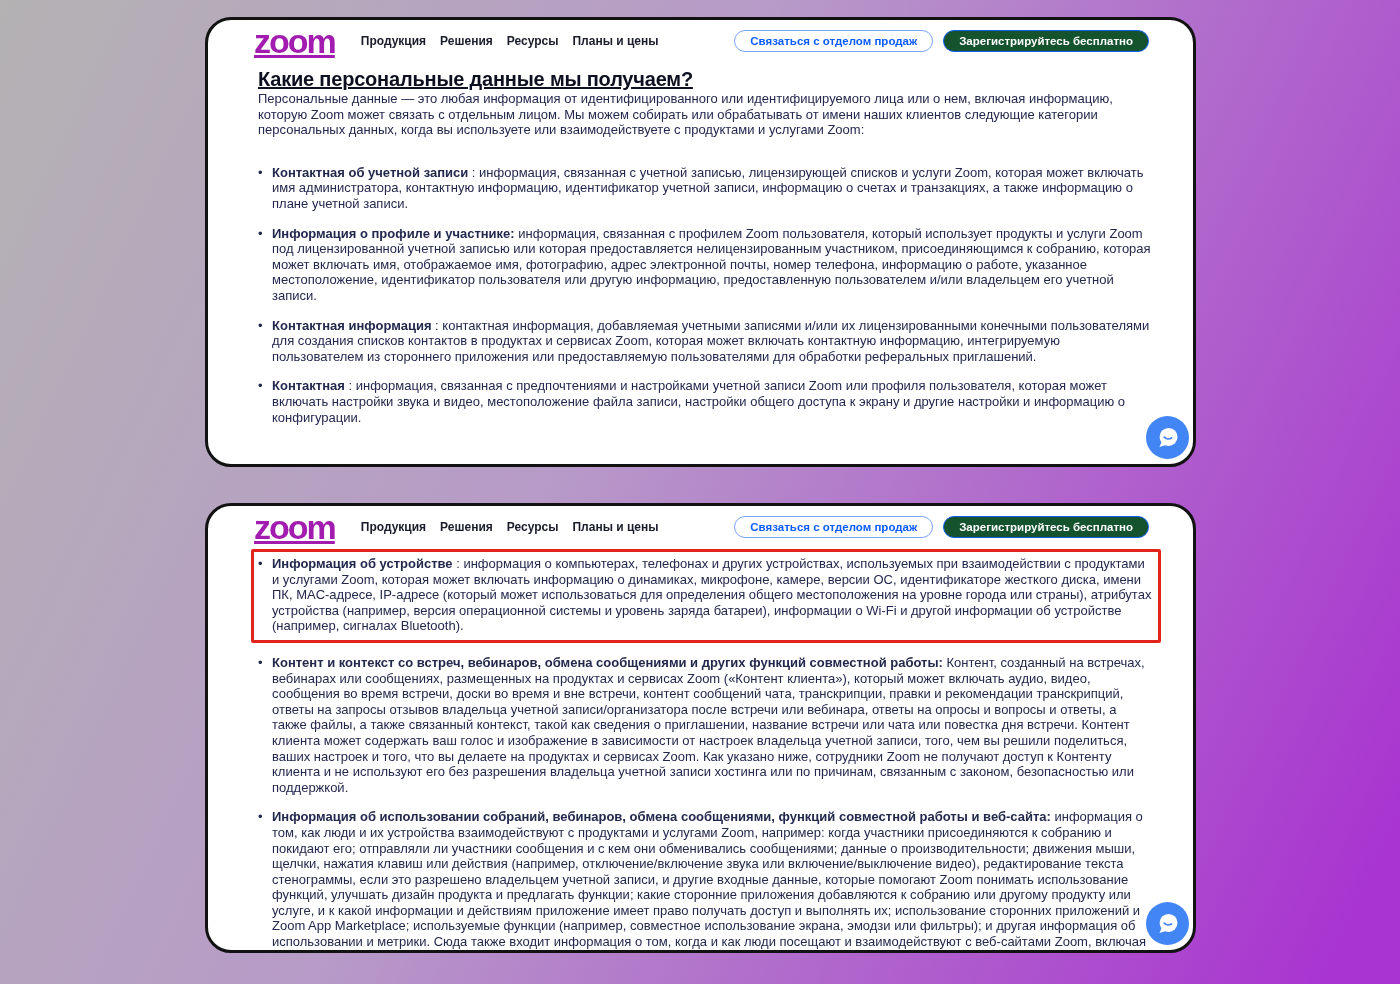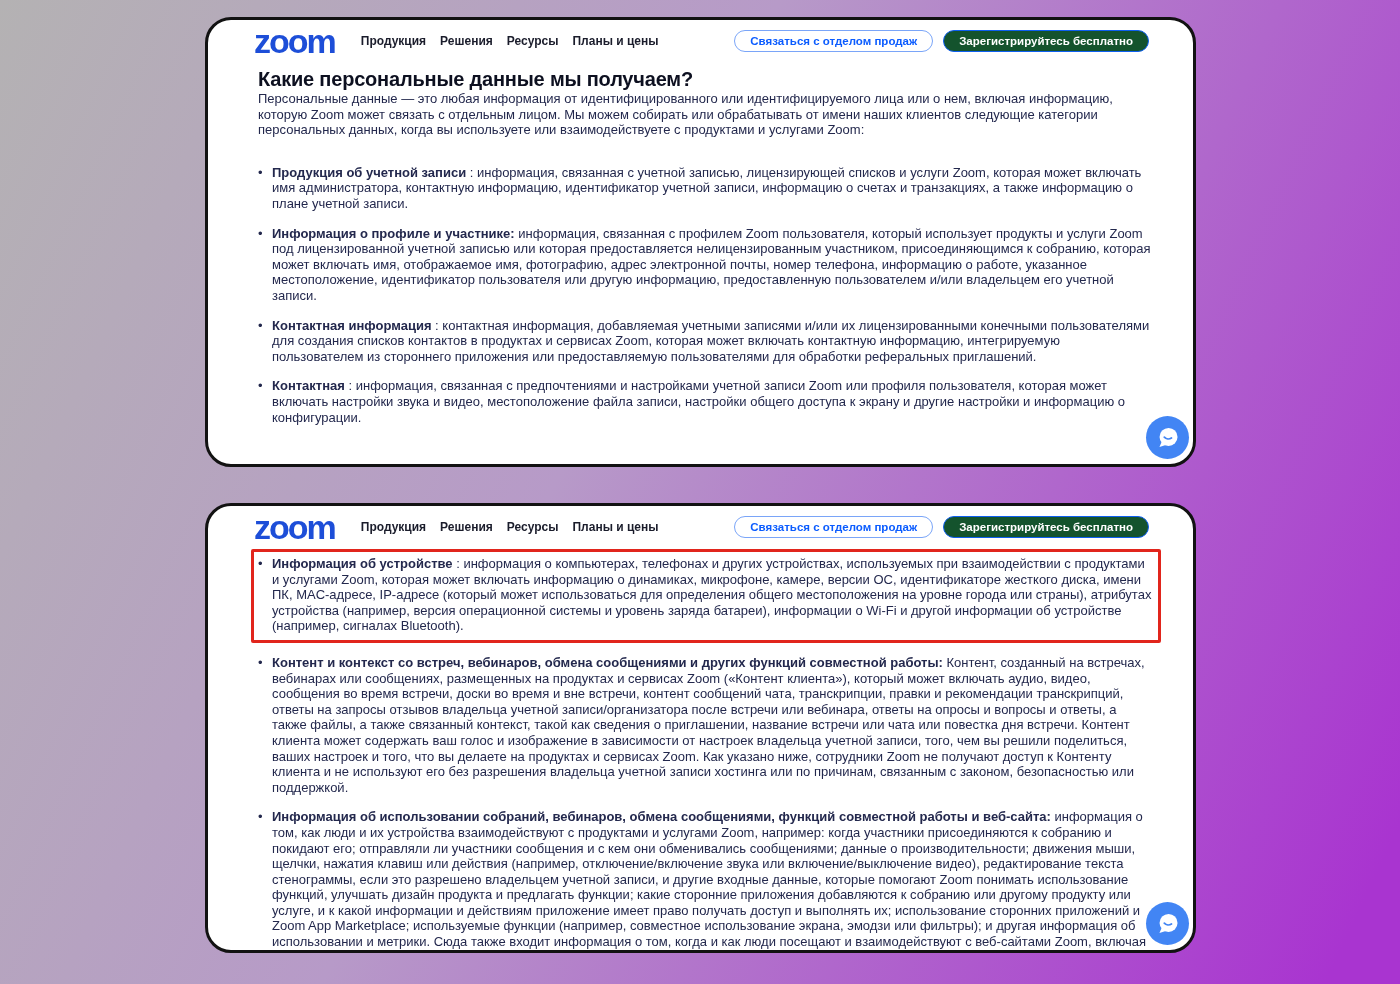--- a/index.html
+++ b/index.html
@@ -25,22 +25,23 @@
   .nav {
     display: flex;
     align-items: center;
     padding: 9px 44px 0 46px;
   }
   .logo {
     font-size: 34px;
     line-height: 24px;
     font-weight: 800;
     letter-spacing: -2px;
-    color: #1d4ed8;
-    cursor: pointer;
+    color: #a21caf;
+    cursor: pointer;
+    text-decoration: underline;
   }
   .nav-items { display: flex; gap: 14px; margin-left: 26px; }
   .nav-item {
     font-size: 12px;
     font-weight: 600;
     color: #1a1c2b;
     cursor: pointer;
     white-space: nowrap;
   }
   .nav-actions { margin-left: auto; display: flex; gap: 10px; align-items: center; }
@@ -64,20 +65,21 @@
     border: 1.5px solid #0e5ff0;
   }
 
   .content { padding: 0 40px 0 50px; color: #23284d; }
   h1 {
     margin-top: 15px;
     font-size: 20px;
     font-weight: 700;
     color: #0d1020;
     letter-spacing: -0.2px;
+    text-decoration: underline;
   }
   .body-text, .intro {
     font-size: 13px;
     line-height: 15.6px;
     color: #23284d;
   }
   .intro { }
   .list { margin-top: 27px; }
   .list2 { margin-top: 10px; }
   .li { display: flex; margin-bottom: 14px; }
@@ -124,21 +126,21 @@
     </div>
   </header>
 
   <div class="content">
     <h1>Какие персональные данные мы получаем?</h1>
     <p class="intro">Персональные данные — это любая информация от идентифицированного или идентифицируемого лица или о нем, включая информацию, которую Zoom может связать с отдельным лицом. Мы можем собирать или обрабатывать от имени наших клиентов следующие категории персональных данных, когда вы используете или взаимодействуете с продуктами и услугами Zoom:</p>
 
     <div class="list">
       <div class="li body-text">
         <span class="dot">•</span>
-        <span class="li-text"><b>Продукция об учетной записи</b><span> : информация, связанная с учетной записью, лицензирующей списков и услуги Zoom, которая может включать имя администратора, контактную информацию, идентификатор учетной записи, информацию о счетах и транзакциях, а также информацию о плане учетной записи.</span></span>
+        <span class="li-text"><b>Контактная об учетной записи</b><span> : информация, связанная с учетной записью, лицензирующей списков и услуги Zoom, которая может включать имя администратора, контактную информацию, идентификатор учетной записи, информацию о счетах и транзакциях, а также информацию о плане учетной записи.</span></span>
       </div>
       <div class="li body-text">
         <span class="dot">•</span>
         <span class="li-text"><b>Информация о профиле и участнике:</b><span> информация, связанная с профилем Zoom пользователя, который использует продукты и услуги Zoom под лицензированной учетной записью или которая предоставляется нелицензированным участником, присоединяющимся к собранию, которая может включать имя, отображаемое имя, фотографию, адрес электронной почты, номер телефона, информацию о работе, указанное местоположение, идентификатор пользователя или другую информацию, предоставленную пользователем и/или владельцем его учетной записи.</span></span>
       </div>
       <div class="li body-text">
         <span class="dot">•</span>
         <span class="li-text"><b>Контактная информация</b><span> : контактная информация, добавляемая учетными записями и/или их лицензированными конечными пользователями для создания списков контактов в продуктах и сервисах Zoom, которая может включать контактную информацию, интегрируемую пользователем из стороннего приложения или предоставляемую пользователями для обработки реферальных приглашений.</span></span>
       </div>
       <div class="li body-text">

